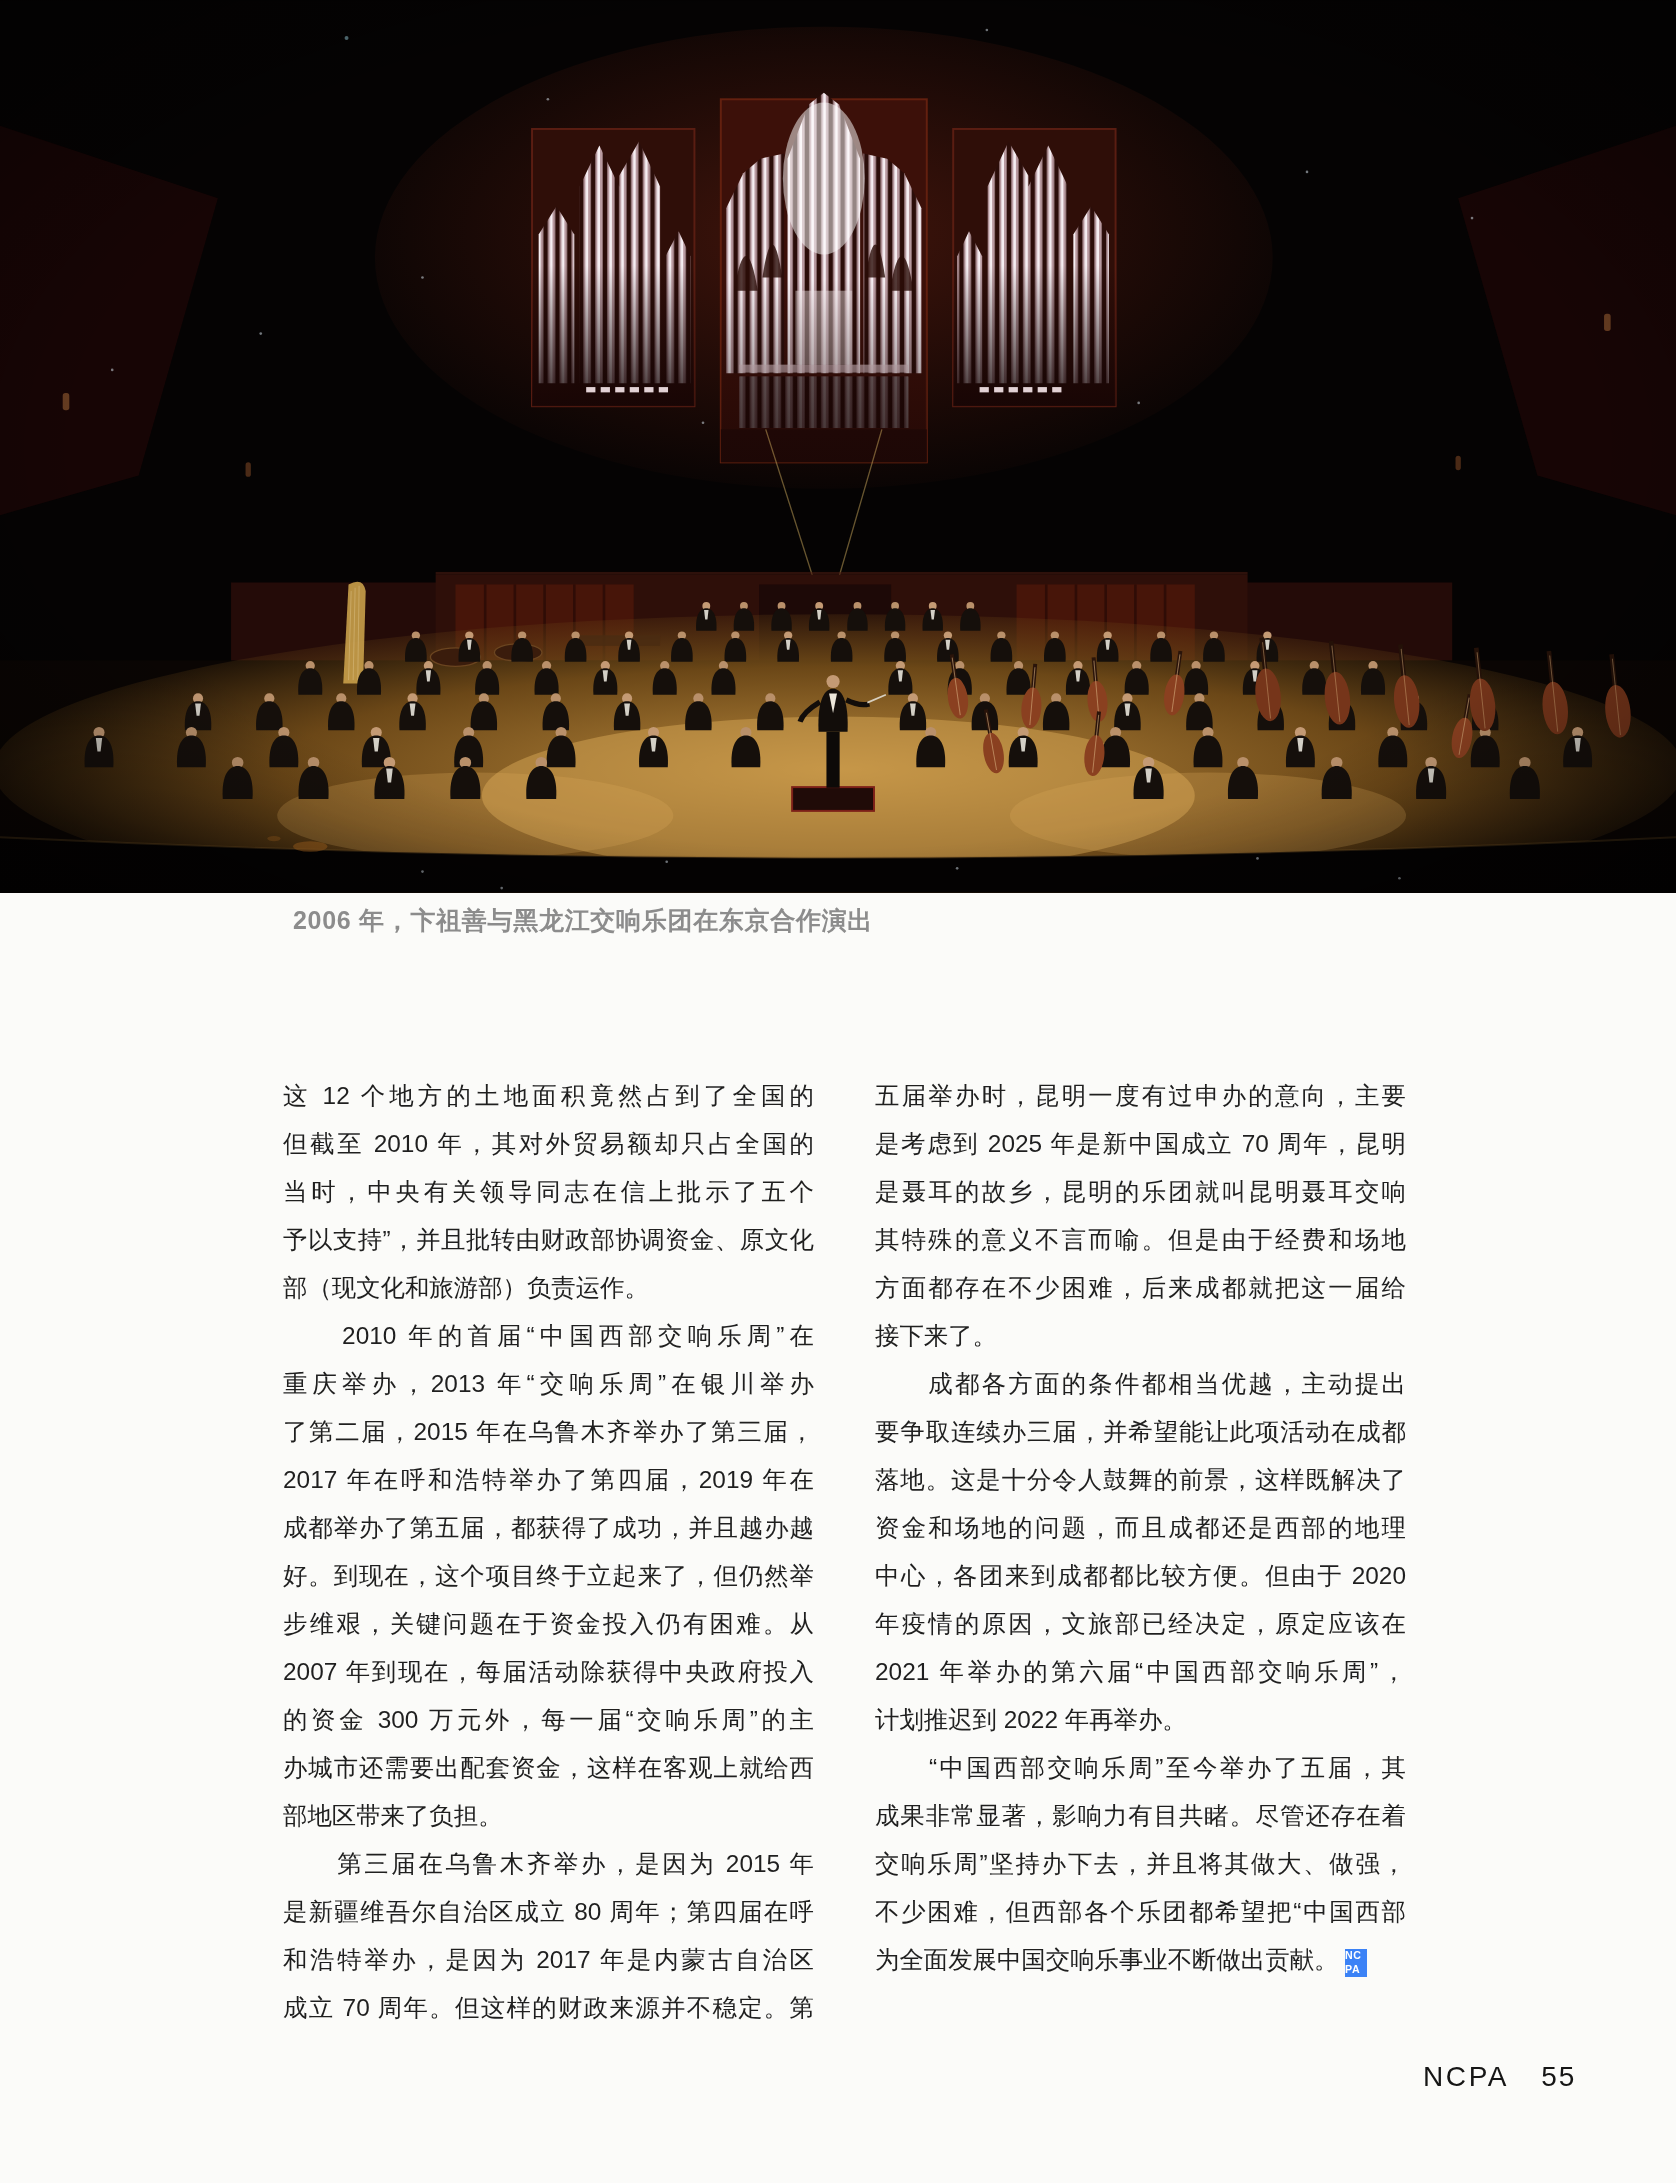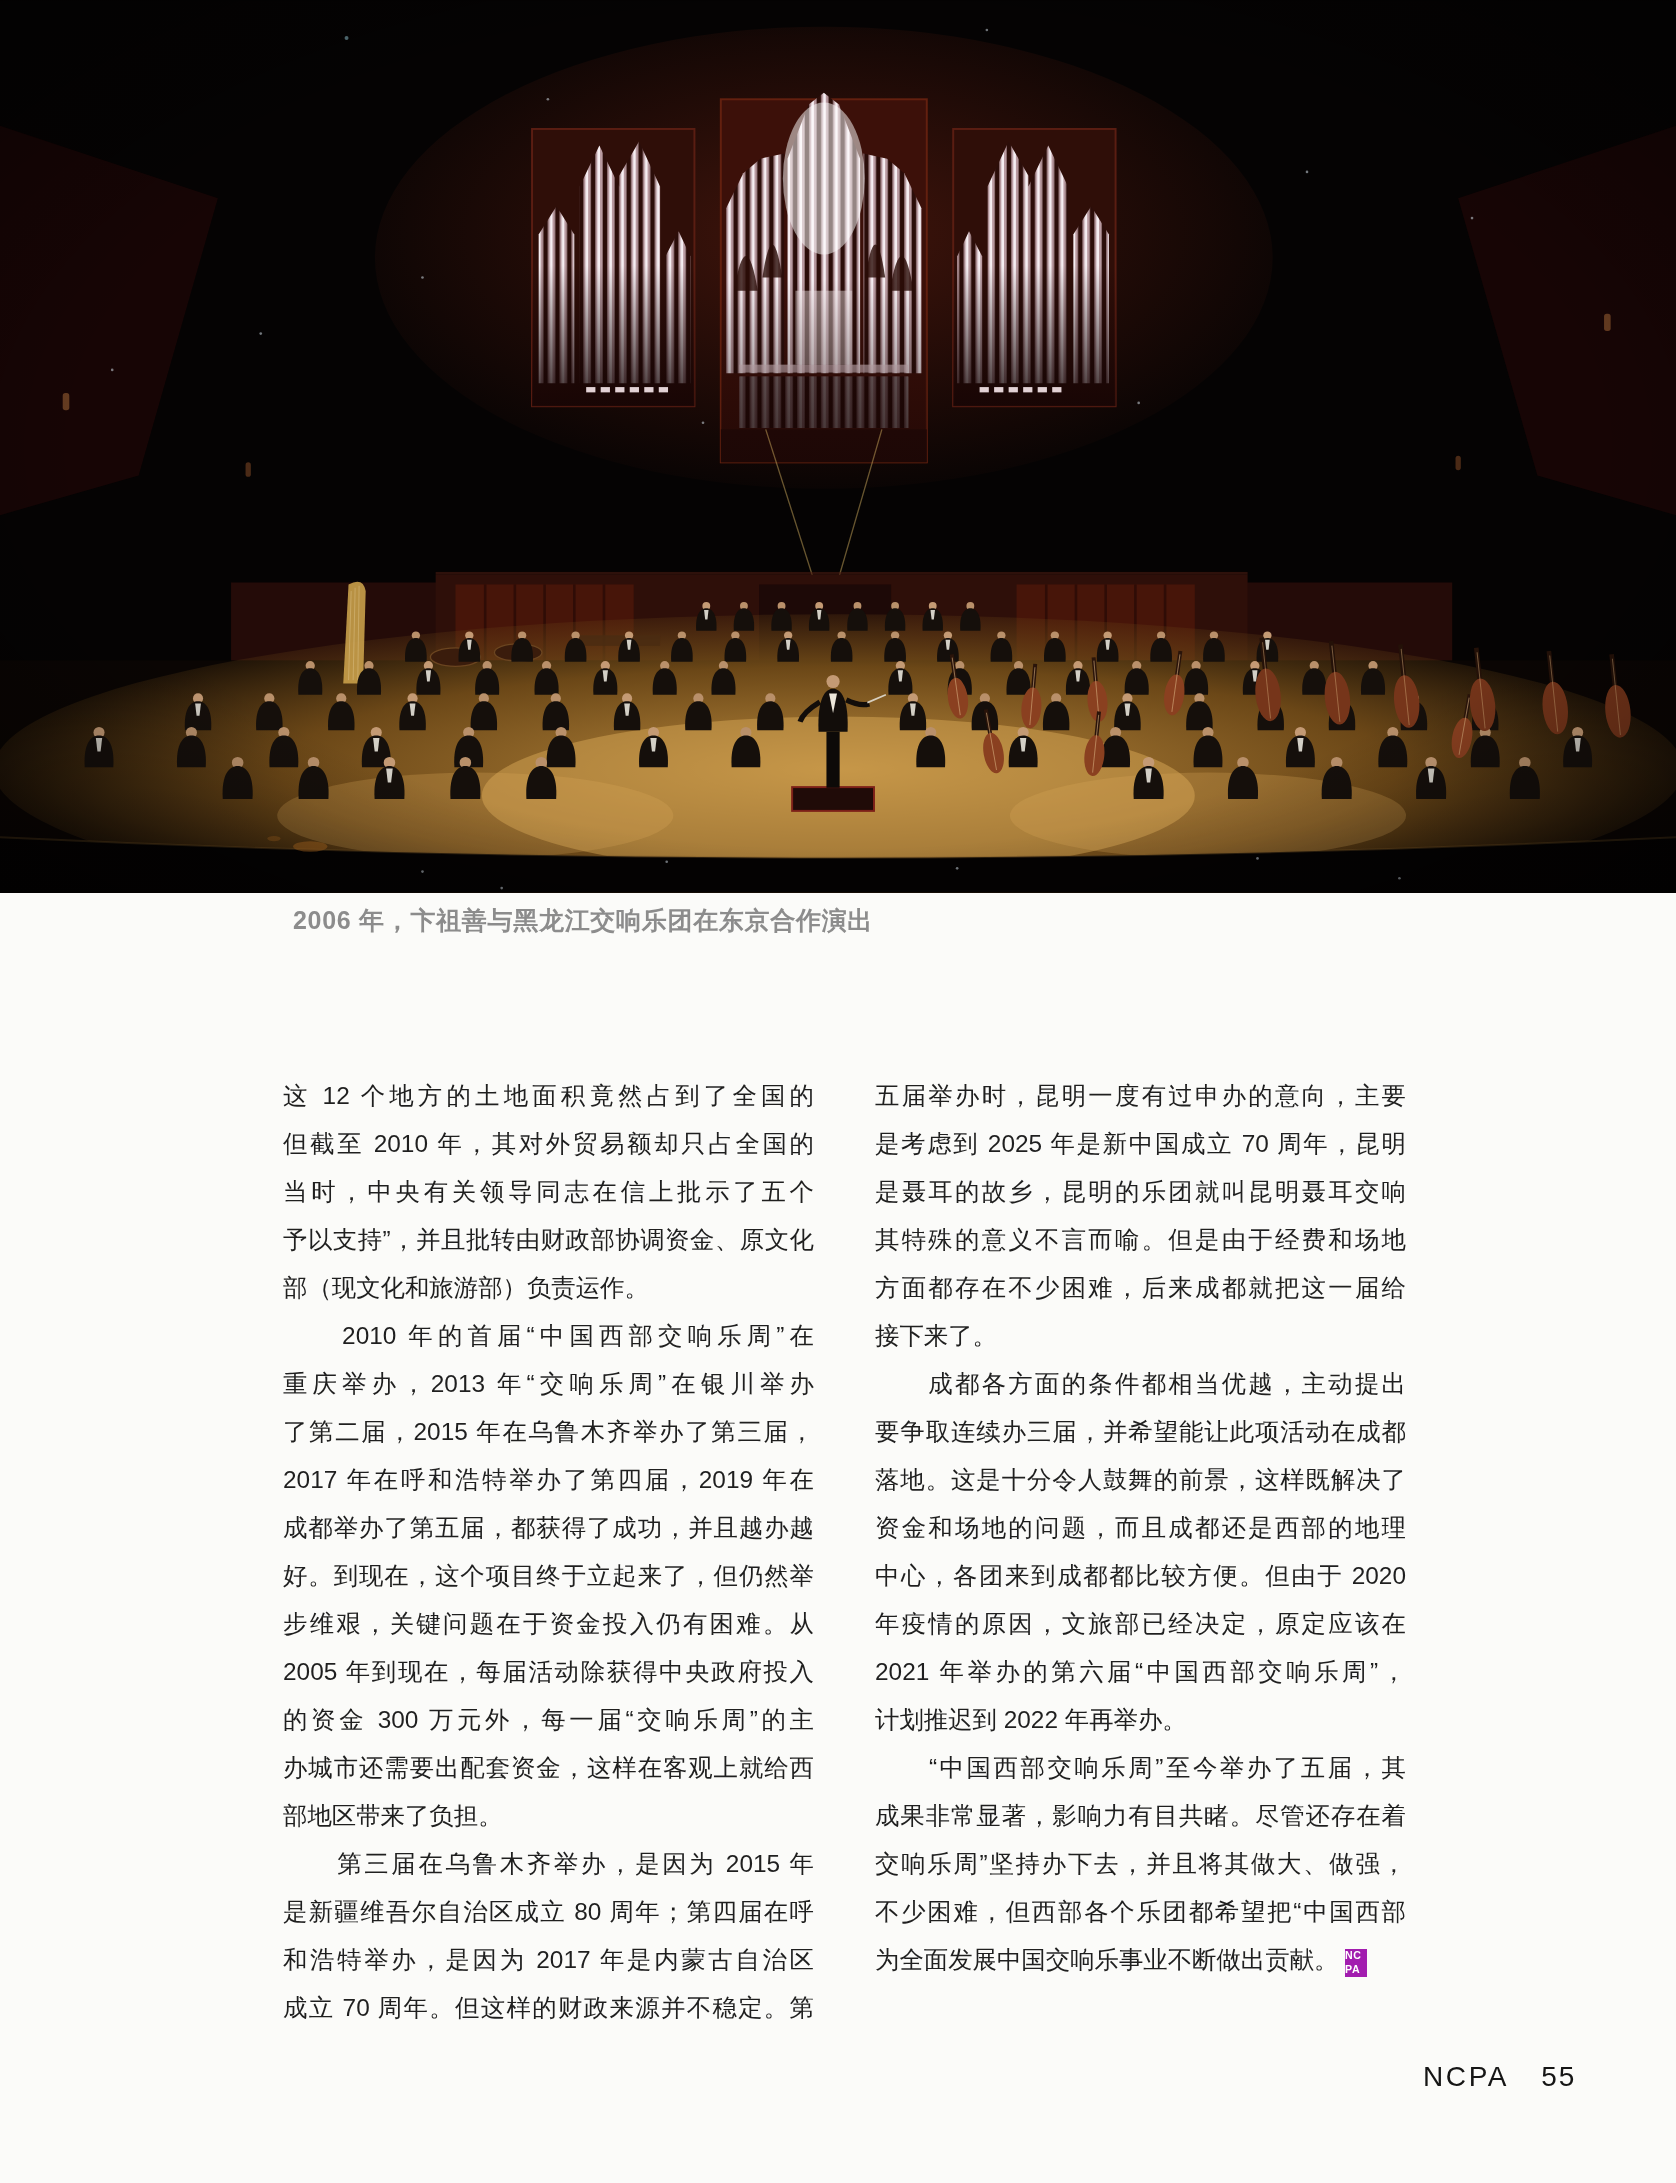--- a/index.html
+++ b/index.html
@@ -26,21 +26,21 @@
   #col-right{left:875px;}
   .line{
     font-size:24.4px;line-height:48px;height:48px;color:#1f1f1f;
     text-align:justify;text-align-last:justify;
     -moz-text-align-last:justify;
     overflow:hidden;white-space:normal;
   }
   .line.noj{text-align-last:left;-moz-text-align-last:left;}
   .seal{
     display:inline-block;vertical-align:-4.6px;margin-left:6.6px;
-    width:22.4px;height:28px;background:#a21caf;color:#ffffff;
+    width:22.4px;height:28px;background:#3b82f6;color:#ffffff;
     font-weight:bold;font-size:10.6px;line-height:13.2px;text-align:center;
     letter-spacing:0.7px;
   }
   .seal div{height:13.2px;}
   #footer{
     position:absolute;left:1423px;top:2061px;
     font-size:28px;color:#151515;white-space:nowrap;
   }
   #footer .brand{letter-spacing:2.6px;}
   #footer .num{margin-left:32px;letter-spacing:2px;}
@@ -360,21 +360,21 @@
     <div class="line">当时，中央有关领导同志在信上批示了五个字：“可</div>
     <div class="line">予以支持”，并且批转由财政部协调资金、原文化</div>
     <div class="line noj">部（现文化和旅游部）负责运作。</div>
     <div class="line">　　2010 年的首届“中国西部交响乐周”在</div>
     <div class="line">重庆举办，2013 年“交响乐周”在银川举办</div>
     <div class="line">了第二届，2015 年在乌鲁木齐举办了第三届，</div>
     <div class="line">2017 年在呼和浩特举办了第四届，2019 年在</div>
     <div class="line">成都举办了第五届，都获得了成功，并且越办越</div>
     <div class="line">好。到现在，这个项目终于立起来了，但仍然举</div>
     <div class="line">步维艰，关键问题在于资金投入仍有困难。从</div>
-    <div class="line">2005 年到现在，每届活动除获得中央政府投入</div>
+    <div class="line">2007 年到现在，每届活动除获得中央政府投入</div>
     <div class="line">的资金 300 万元外，每一届“交响乐周”的主</div>
     <div class="line">办城市还需要出配套资金，这样在客观上就给西</div>
     <div class="line noj">部地区带来了负担。</div>
     <div class="line">　　第三届在乌鲁木齐举办，是因为 2015 年</div>
     <div class="line">是新疆维吾尔自治区成立 80 周年；第四届在呼</div>
     <div class="line">和浩特举办，是因为 2017 年是内蒙古自治区</div>
     <div class="line">成立 70 周年。但这样的财政来源并不稳定。第</div>
   </div>
 <div id="col-right" class="col">
     <div class="line">五届举办时，昆明一度有过申办的意向，主要</div>

